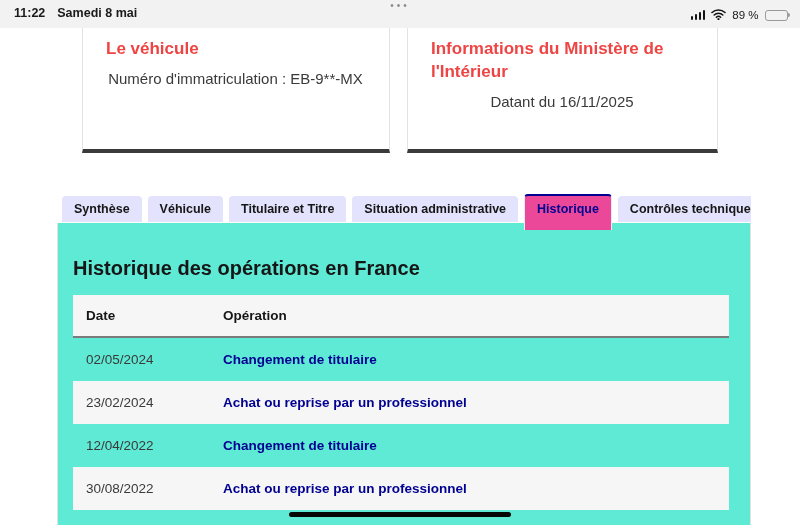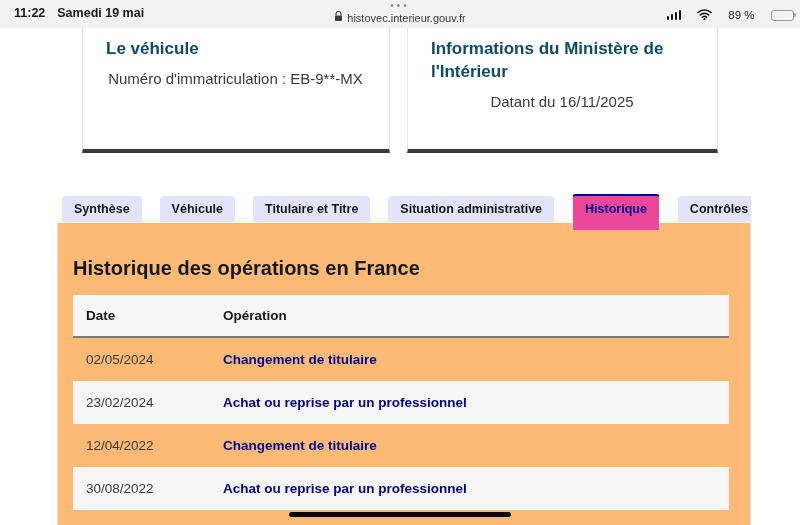--- a/index.html
+++ b/index.html
@@ -27,22 +27,22 @@
   }
   .sb-dots {
     font-size:10px; line-height:8px; letter-spacing:3px; color:#8a8a8a;
   }
   .sb-url-row {
     margin-top:1px;
     display:flex; justify-content:center; align-items:center; gap:4px;
     font-size:11px; color:#3a3a3a;
   }
   .sb-right {
-    position:absolute; right:4px; top:6px;
-    display:flex; align-items:center; gap:16px;
+    position:absolute; right:10px; top:6px;
+    display:flex; align-items:center; gap:6px;
   }
   .signal { display:flex; align-items:flex-end; gap:1.5px; height:10px; }
   .signal i { display:block; width:2.5px; background:#141414; border-radius:1px; }
   .signal i:nth-child(1){height:4px;} .signal i:nth-child(2){height:6px;}
   .signal i:nth-child(3){height:8px;} .signal i:nth-child(4){height:10px;}
   .sb-batt-text { font-size:11.5px; color:#1a1a1a; }
   .battery { display:flex; align-items:center; }
   .batt-body {
     width:23px; height:11px; border:1px solid #9a9a9a; border-radius:3px;
     padding:1px;
@@ -57,55 +57,55 @@
   }
   .card {
     height:125px; background:#fff;
     border-left:1px solid #e3e3e3; border-right:1px solid #e3e3e3;
     border-bottom:4px solid #3a3a3a;
     padding:10px 24px 0 23px;
   }
   .card-1 { width:308px; }
   .card-2 { width:311px; }
   .card-title {
-    color:#0c4a6e; font-size:17px; font-weight:700; line-height:1.35;
+    color:#ef4444; font-size:17px; font-weight:700; line-height:1.35;
   }
   .card-body {
     margin-top:9px; font-size:15px; color:#3a3a3a;text-align:center;
   }
 
   
   .tabs {
     position:absolute; top:194px; left:57px; width:694px; height:36px;
     display:flex; align-items:flex-end;
     padding-left:5px;
     overflow:hidden;
     z-index:2;
   }
   .tab {
     flex:0 0 auto;
-    height:26px; margin-bottom:8px; margin-right:18px;
+    height:26px; margin-bottom:8px; margin-right:6px;
     background:#e3e3fd; border:none;
     border-radius:4px 4px 0 0;
     font-family:"Liberation Sans", sans-serif;
     font-size:12.5px; font-weight:700; color:#161616;
     padding:0 12px; white-space:nowrap; cursor:pointer;
   }
   .tab.active {
     height:36px; margin-bottom:0; margin-top:0;
     background:#ec4899; color:#000091;
     border-top:2px solid #000091;
     border-left:1px solid #ececec; border-right:1px solid #ececec;
     padding-bottom:8px;
   }
 
   
   .panel {
     position:absolute; top:223px; left:57px; width:694px; height:302px;
-    background:#fdba74;
+    background:#5eead4;
     border-left:1px solid #e1e1e1; border-right:1px solid #e1e1e1;
     z-index:1;
   }
   .panel h2 {
     margin:34px 0 0 15px;
     font-size:20px; font-weight:700; color:#161616;
   }
 
   table.ops {
     margin:15px 22px 0 15px; width:656px;
@@ -131,33 +131,24 @@
     position:absolute; left:289px; top:512px; width:222px; height:5px;
     background:#060606; border-radius:3px; z-index:10;
   }
 </style>
 </head>
 <body>
 
 <div class="status-bar">
   <div class="sb-left">
     <span class="sb-time">11:22</span>
-    <span class="sb-date">Samedi 19 mai</span>
+    <span class="sb-date">Samedi 8 mai</span>
   </div>
   <div class="sb-center">
     <div class="sb-dots">•••</div>
-    <div class="sb-url-row">
-      <span>
-        <svg width="9" height="11" viewBox="0 0 9 11">
-            <path d="M2 4.5V3a2.5 2.5 0 0 1 5 0v1.5" fill="none" stroke="#3a3a3a" stroke-width="1.1"></path>
-            <rect x="1" y="4.5" width="7" height="5.5" rx="1" fill="#3a3a3a"></rect>
-          </svg>
-      </span>
-      <span>histovec.interieur.gouv.fr</span>
-    </div>
   </div>
   <div class="sb-right">
     <span class="signal">
         <i></i>
         <i></i>
         <i></i>
         <i></i>
       </span>
     <span>
       <svg width="15" height="11" viewBox="0 0 15 11">

